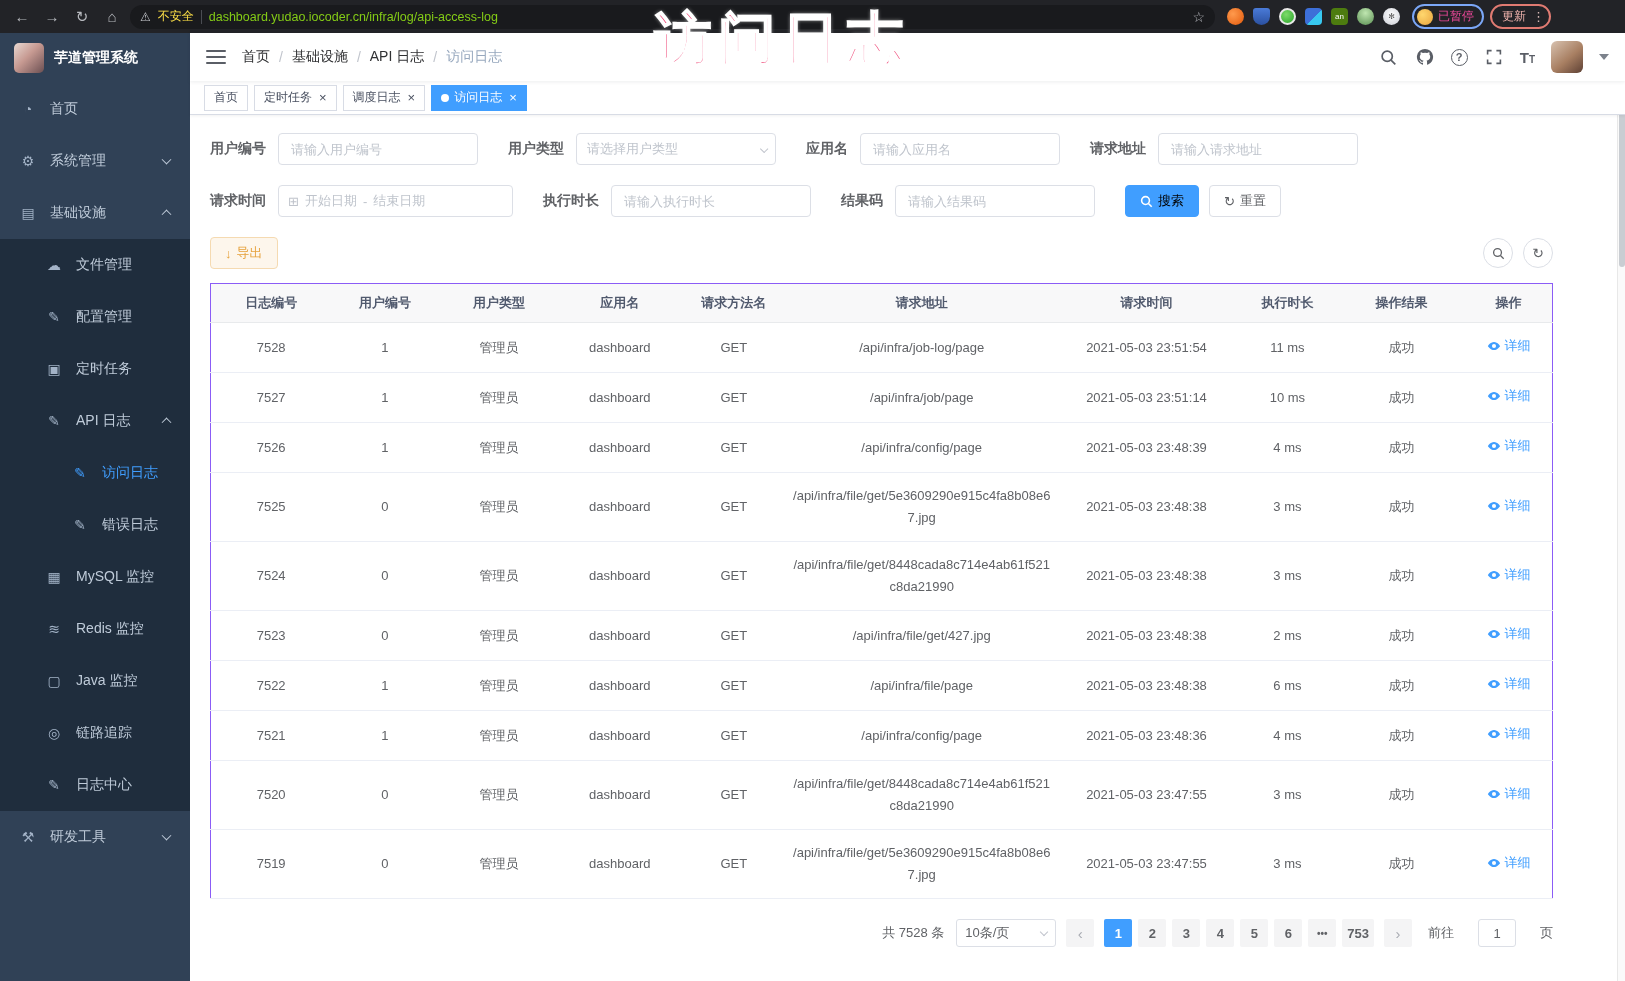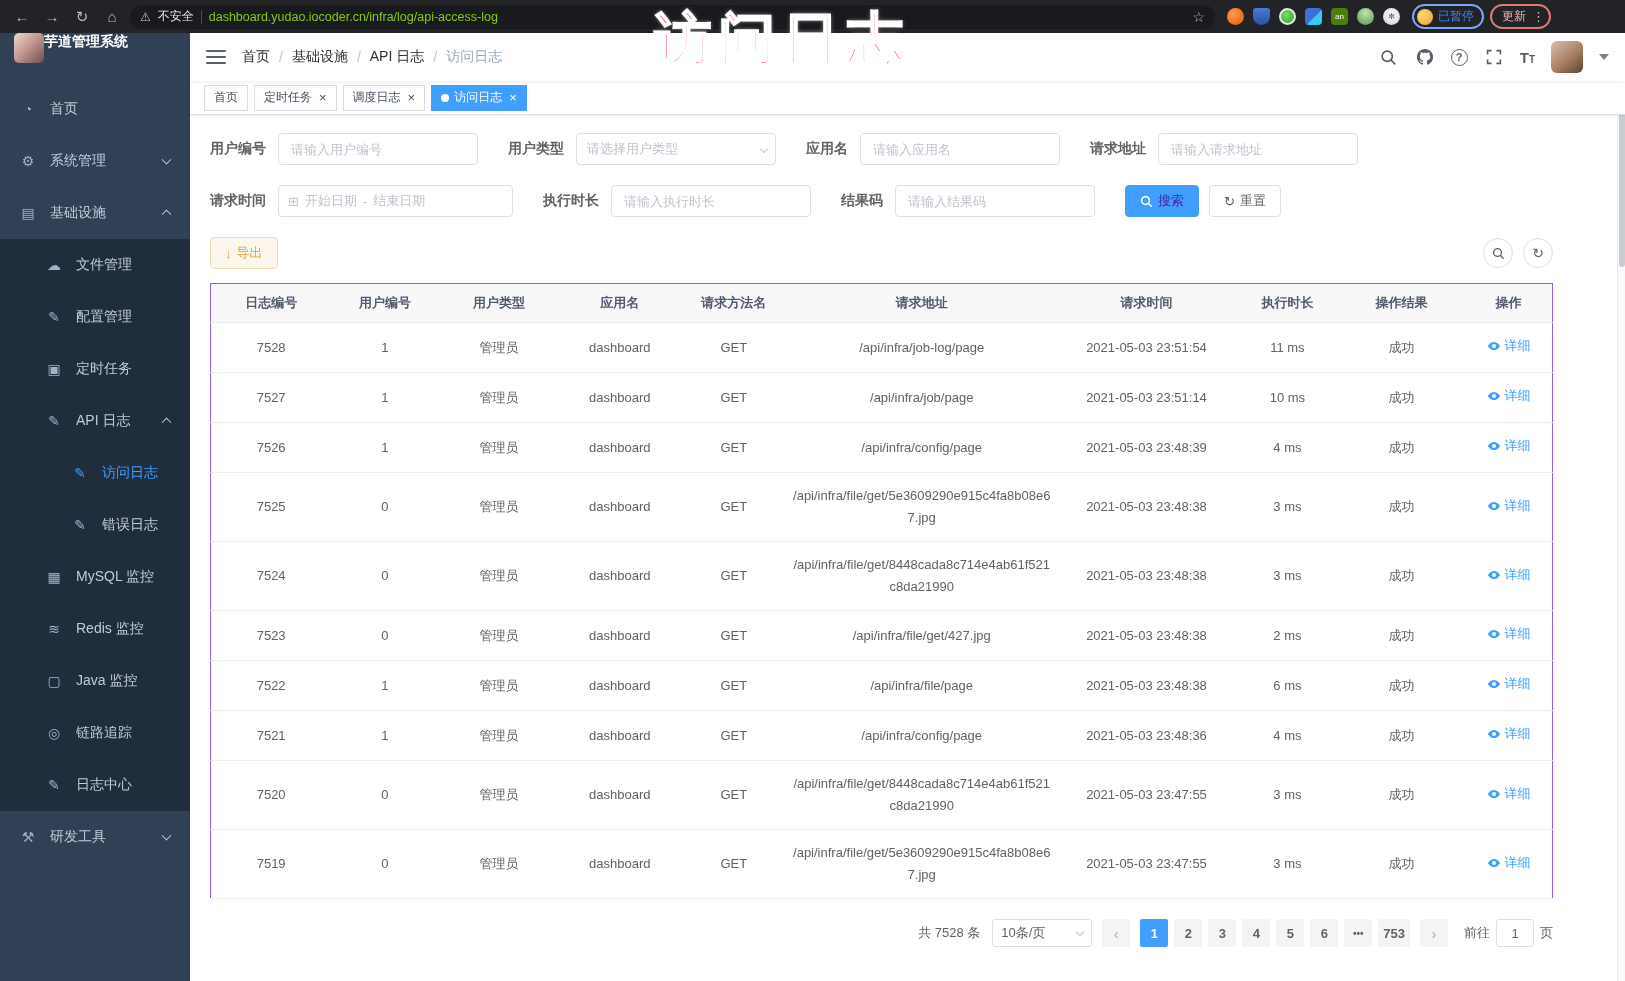--- a/index.html
+++ b/index.html
@@ -4,37 +4,37 @@
 <style>
   * { box-sizing: border-box; margin: 0; padding: 0; }
   html,body { width:1625px; height:981px; overflow:hidden; font-family:"Liberation Sans","DejaVu Sans",sans-serif; background:#fff; }
   .screen { position:relative; width:1625px; height:981px; }
 
   
   .browser-bar { height:33px; background:#222327; display:flex; align-items:center; padding:0 10px; gap:6px; }
   .nav-ic { color:#b7b9be; font-size:15px; width:24px; height:24px; display:flex; align-items:center; justify-content:center; border-radius:50%; cursor:pointer; flex:0 0 auto; }
   .omnibox { flex:1 1 auto; height:24px; background:#191a1d; border-radius:12px; display:flex; align-items:center; padding:0 10px; gap:7px; max-width:1085px; }
   .warn-ic { color:#c9cbd0; font-size:12px; }
-  .sec-label { color:#e5e5e5; font-size:12px; }
+  .sec-label { color:#fde047; font-size:12px; }
   .om-div { width:1px; height:14px; background:#4a4c52; }
   .url-text { color:#84cc16; font-size:12.5px; flex:1 1 auto; white-space:nowrap; overflow:hidden; }
   .star { color:#b7b9be; font-size:14px; cursor:pointer; }
   .ext-row { display:flex; align-items:center; gap:9px; padding:0 6px; }
   .ext { width:17px; height:17px; border-radius:50%; display:flex; align-items:center; justify-content:center; font-size:8px; color:#fff; cursor:pointer; }
   .ext.sq { border-radius:4px; }
-  .profile-chip { display:flex; align-items:center; gap:5px; border:2px solid #7ba7f7; border-radius:13px; padding:2px 8px 2px 3px; color:#3b82f6; font-size:12px; cursor:pointer; }
+  .profile-chip { display:flex; align-items:center; gap:5px; border:2px solid #7ba7f7; border-radius:13px; padding:2px 8px 2px 3px; color:#ec4899; font-size:12px; cursor:pointer; }
   .pc-avatar { width:16px; height:16px; border-radius:50%; background:radial-gradient(circle at 35% 35%, #ffd76e, #e8a33d); }
   .update-pill { display:flex; align-items:center; gap:6px; border:2px solid #e07b72; border-radius:13px; padding:2px 4px 2px 10px; color:#f0b4ae; font-size:12px; cursor:pointer; }
   .kebab { color:#d4b6b3; font-size:13px; }
 
   .app { display:flex; height:948px; }
 
   
   .sidebar { width:190px; background:#304156; flex:0 0 auto; display:flex; flex-direction:column; }
-  .logo { height:50px; display:flex; padding-left:14px; cursor:pointer; }
+  .logo { height:50px; display:flex; align-items:center; gap:10px; padding-left:14px; cursor:pointer; }
   .logo-img { width:30px; height:30px; border-radius:5px; background:linear-gradient(135deg,#e8d9d2 0%,#c79a92 45%,#6b4f52 100%); flex:0 0 auto; }
   .logo-title { color:#fff; font-size:14px; font-weight:bold; white-space:nowrap; }
   .menu { flex:1 1 auto; }
   .mi { height:52px; display:flex; align-items:center; position:relative; color:#bfcbd9; font-size:14px; cursor:pointer; }
   .mi .mi-icon { width:16px; margin-right:14px; font-size:14px; text-align:center; color:#a3b3c7; }
   .mi.depth-0 { padding-left:20px; background:#304156; }
   .mi.depth-1 { padding-left:46px; background:#1f2d3d; }
   .mi.depth-2 { padding-left:72px; background:#1f2d3d; }
   .mi.active { color:#409eff; }
   .mi.active .mi-icon { color:#409eff; }
@@ -74,21 +74,21 @@
   .f-group { display:flex; align-items:center; margin-right:30px; }
   .f-label { font-size:14px; font-weight:bold; color:#606266; margin-right:12px; white-space:nowrap; }
   .inp { height:32px; border:1px solid #dcdfe6; border-radius:4px; padding:0 12px; font-size:13px; color:#606266; width:200px; outline:none; font-family:inherit; }
   .inp::placeholder { color:#bfc4cc; }
   .sel { width:200px; height:32px; border:1px solid #dcdfe6; border-radius:4px; display:flex; align-items:center; padding:0 10px; color:#bfc4cc; font-size:13px; position:relative; cursor:pointer; }
   .sel .sel-arrow { position:absolute; right:10px; top:45%; width:6px; height:6px; border-right:1.3px solid #c0c4cc; border-bottom:1.3px solid #c0c4cc; transform:rotate(45deg) translateY(-50%); }
   .daterange { width:235px; height:32px; border:1px solid #dcdfe6; border-radius:4px; display:flex; align-items:center; padding:0 9px; gap:6px; font-size:13px; color:#bfc4cc; cursor:pointer; }
   .daterange .cal { font-size:13px; color:#c0c4cc; }
   .dr-sep { color:#bfc4cc; }
   .btn { height:32px; border-radius:4px; font-size:13px; display:inline-flex; align-items:center; gap:5px; padding:0 14px; cursor:pointer; border:1px solid #dcdfe6; background:#fff; color:#606266; font-family:inherit; }
-  .btn.primary { background:#409eff; border-color:#409eff; color:#4c1d95;font-family:Liberation Mono, monospace; }
+  .btn.primary { background:#409eff; border-color:#409eff; color:#000000;font-family:Liberation Mono, monospace; }
   .btn.warn-plain { background:#fdf6ec; border-color:#f5dab1; color:#e6a23c; }
   .btn + .btn { margin-left:10px; }
 
   .toolbar { display:flex; align-items:center; justify-content:space-between; margin:2px 0 14px; }
   .circle-btns { display:flex; gap:10px; }
   .cbtn { width:30px; height:30px; border-radius:50%; border:1px solid #dcdfe6; display:flex; align-items:center; justify-content:center; color:#606266; cursor:pointer; background:#fff; font-size:14px; }
 
   table.data-table { width:100%; border-collapse:collapse; font-size:13px; color:#606266; border:1px solid #8b5cf6; }
   .data-table th { background:#f8f8f9; color:#515a6e; font-weight:bold; padding:10px 4px; border-bottom:1px solid #e8eaec; text-align:center; white-space:nowrap; }
   .data-table td { padding:12px 4px; border-bottom:1px solid #ebeef5; text-align:center; line-height:22px; }
@@ -106,21 +106,21 @@
   .detail-link { color:#409eff; cursor:pointer; display:inline-flex; align-items:center; gap:4px; white-space:nowrap; }
 
   .pagination { display:flex; align-items:center; justify-content:flex-end; gap:10px; margin-top:20px; font-size:13px; color:#606266; }
   .pg-total { margin-right:2px; }
   .pg-size { width:100px; height:28px; border:1px solid #dcdfe6; border-radius:3px; display:flex; align-items:center; justify-content:space-between; padding:0 8px; color:#606266; cursor:pointer; }
   .pg-size .sel-arrow { width:6px; height:6px; border-right:1.3px solid #c0c4cc; border-bottom:1.3px solid #c0c4cc; transform:rotate(45deg); margin-top:-3px; }
   .pg-list { display:flex; gap:6px; align-items:center; }
   .pg-btn { min-width:28px; height:28px; padding:0 5px; background:#f4f4f5; border-radius:2px; display:flex; align-items:center; justify-content:center; color:#606266; cursor:pointer; font-weight:bold; }
   .pg-btn.active { background:#409eff; color:#fff; }
   .pg-btn.nav { font-weight:normal; font-size:15px; color:#a8abb2; }
-  .pg-goto { display:flex; align-items:center; gap:6px; margin-left:6px; }
+  .pg-goto { display:flex; align-items:center; gap:24px; margin-left:6px; }
   .pg-goto input { width:38px; height:28px; border:1px solid #dcdfe6; border-radius:3px; text-align:center; font-size:13px; color:#606266; outline:none; font-family:inherit; }
 
   
   .overlay-title { position:absolute; top:2px; left:655px; font-size:56px; font-weight:bold; letter-spacing:8px; color:#ee3b6e; -webkit-text-stroke:2px #ffffff; text-shadow:0 0 4px rgba(255,255,255,.8); z-index:50; white-space:nowrap; }
 
   
   .scrollbar { position:absolute; right:0; top:33px; width:8px; height:948px; background:#fafafa; border-left:1px solid #e8e8e8; }
   .scrollbar .thumb { position:absolute; top:4px; left:1px; width:6px; height:230px; background:#c9cdd2; border-radius:3px; }
 </style>
 </head>

